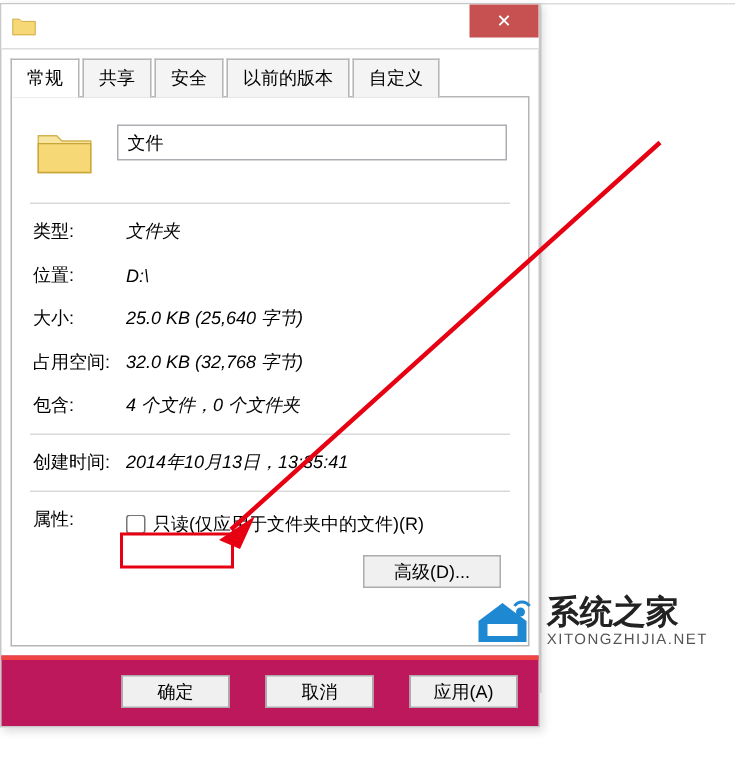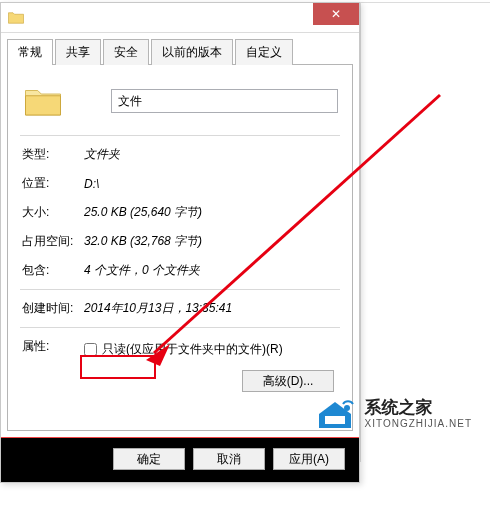--- a/index.html
+++ b/index.html
@@ -7,36 +7,36 @@
     .stage { position: absolute; left: 0; top: 2px; width: 360px; border: 1px solid #c8c8c8; background: #fff; box-shadow: 2px 2px 6px rgba(0,0,0,0.15); }
     .titlebar { height: 30px; background: #fff; display: flex; align-items: center; border-bottom: 1px solid #dcdcdc; position: relative; }
     .title-icon { width: 18px; height: 18px; margin: 0 6px; }
     .title-text { flex: 1; text-align: center; padding-right: 40px; }
     .close-btn { position: absolute; right: 0; top: 0; width: 46px; height: 22px; background: #c75050; color: #fff; display: flex; align-items: center; justify-content: center; font-size: 14px; line-height: 1; }
     .tabs { display: flex; margin: 6px 6px 0 6px; }
     .tab { padding: 4px 10px; border: 1px solid #b5b5b5; border-bottom: none; background: #f4f4f4; margin-right: 2px; cursor: pointer; position: relative; }
     .tab.active { background: #fff; z-index: 2; }
     .tab-body { border: 1px solid #b5b5b5; margin: 0 6px 6px 6px; padding: 12px 14px 8px 14px; background: #fff; margin-top: -1px; }
     .row { display: flex; align-items: center; padding: 6px 0; }
-    .row.header { align-items: center; padding-bottom: 12px; gap: 33px; }
+    .row.header { align-items: flex-start; padding-bottom: 12px; }
     .folder-icon { width: 42px; height: 36px; margin-right: 14px; }
     .name-input { flex: 1; height: 24px; border: 1px solid #abadb3; padding: 2px 6px; }
     .label { width: 62px; color: #000; }
     .value { color: #000; font-style: italic; }
     .sep { height: 1px; background: #d9d9d9; margin: 4px -2px; }
     .checkbox-row { display: flex; align-items: center; padding: 3px 0 3px 62px; }
     .chk { width: 13px; height: 13px; margin-right: 5px; }
     .adv-row { display: flex; justify-content: flex-end; padding-right: 4px; margin-top: -24px; }
     .btn { min-width: 72px; height: 22px; border: 1px solid #acacac; background: #f0f0f0; padding: 0 10px; cursor: pointer; }
     .adv-btn { min-width: 92px; margin-top: 27px; }
     .highlight-box { position: absolute; border: 2px solid #e60012; pointer-events: none; }
-    .buttons-bar { display: flex; justify-content: flex-end; padding: 10px 14px 12px 14px; gap: 8px; border-top: 1px solid #ef4444; background: #000000; }
+    .buttons-bar { display: flex; justify-content: flex-end; padding: 10px 14px 12px 14px; gap: 24px; border-top: 3px solid #ef4444; background: #be185d; }
     .arrow-svg { position: absolute; left: 0; top: 0; pointer-events: none; }
     .watermark { position: absolute; right: 28px; bottom: 88px; display: flex; align-items: center; gap: 8px; }
-    .wm-text1 { font-size: 17px; font-weight: bold; color: #222; }
+    .wm-text1 { font-size: 22px; font-weight: bold; color: #222; }
     .wm-text2 { font-size: 10px; letter-spacing: 1px; color: #555; }
     .wm-texts { display: flex; flex-direction: column; line-height: 1.1; }
     .side-bg { position: absolute; left: 360px; top: 2px; width: 130px; height: 460px; border-left: 1px solid #dcdcdc; border-top: 1px solid #dcdcdc; background: #fff; }
   </style>
 </head>
 <body>
 
 <div class="side-bg"></div>
 
 <div class="stage">

